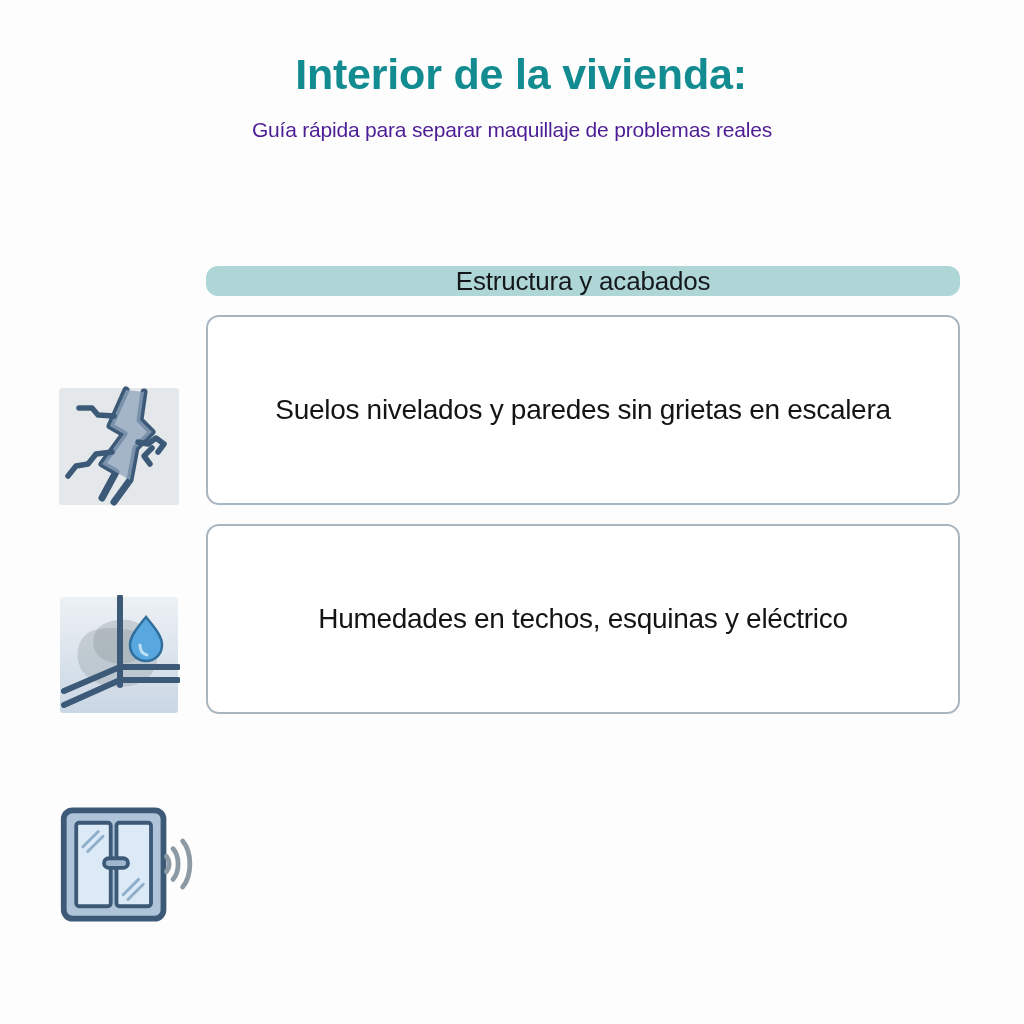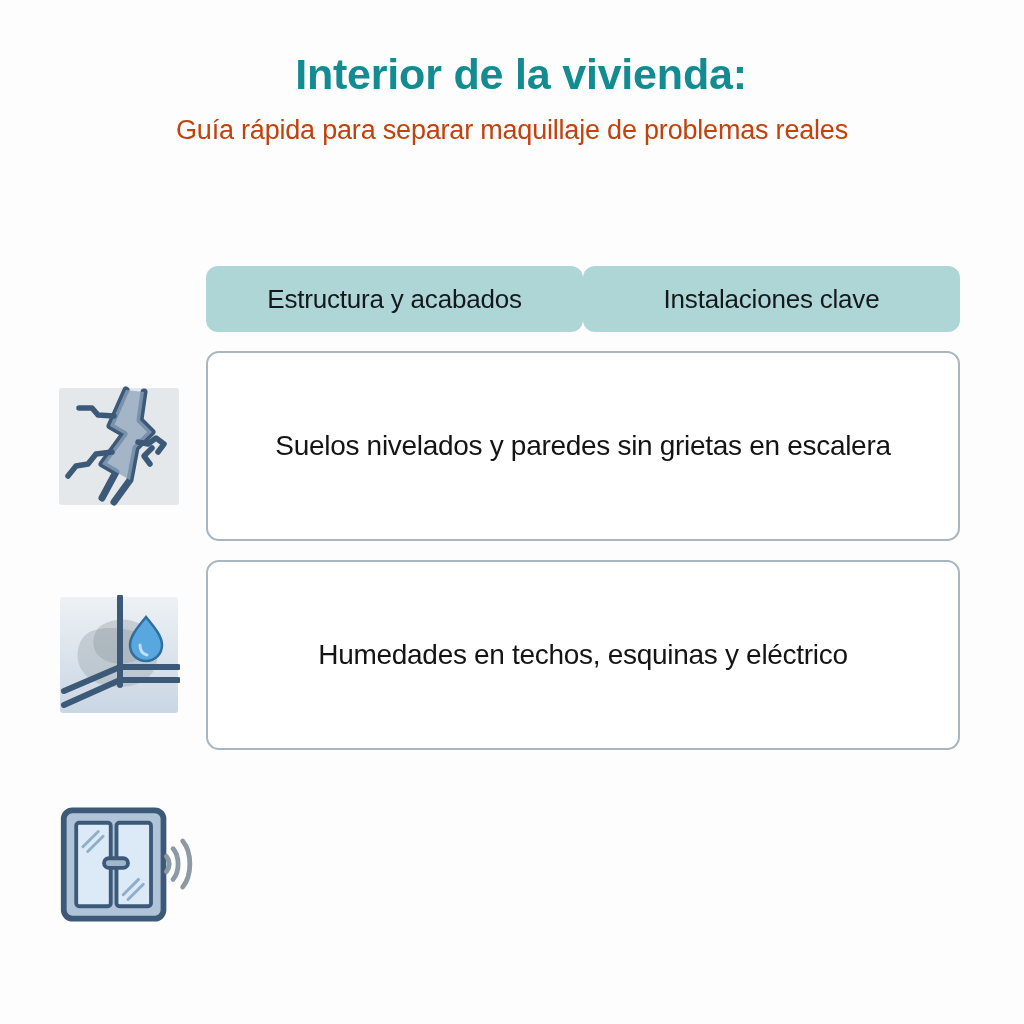--- a/index.html
+++ b/index.html
@@ -38,37 +38,39 @@
     font-weight: bold;
     color: #138C91;
     letter-spacing: -0.2px;
     padding-left: 18px;
   }
   .title .line {
     display: block;
   }
   .subtitle {
     margin: 14px 0 0 0;
-    font-size: 27px;
+    font-size: 21px;
     line-height: 32px;
     font-weight: normal;
-    color: #c2410c;
+    color: #4c1d95;
     letter-spacing: -0.2px;
   }
 
   
   .grid {
     position: absolute;
     left: 206px;
     top: 266px;
     width: 754px;
   }
 
   .head-row {
     display: flex;
+    gap: 16px;
+    flex-direction: column;
   }
   .col-head {
     flex: 1 1 0;
     height: 66px;
     background: #AED6D7;
     border-radius: 12px;
     display: flex;
     align-items: center;
     justify-content: center;
     box-sizing: border-box;
@@ -206,23 +208,20 @@
     </div>
 
   </div>
 
   <div class="grid">
 
     <div class="head-row">
       <div class="col-head">
         <span class="col-head-label">Estructura y acabados</span>
       </div>
-      <div class="col-head">
-        <span class="col-head-label">Instalaciones clave</span>
-      </div>
     </div>
 
     <div class="body-row r1">
       <div class="cell">
         <span class="cell-text">Suelos nivelados y paredes sin grietas en escalera</span>
       </div>
     </div>
 
     <div class="body-row r2">
       <div class="cell">

